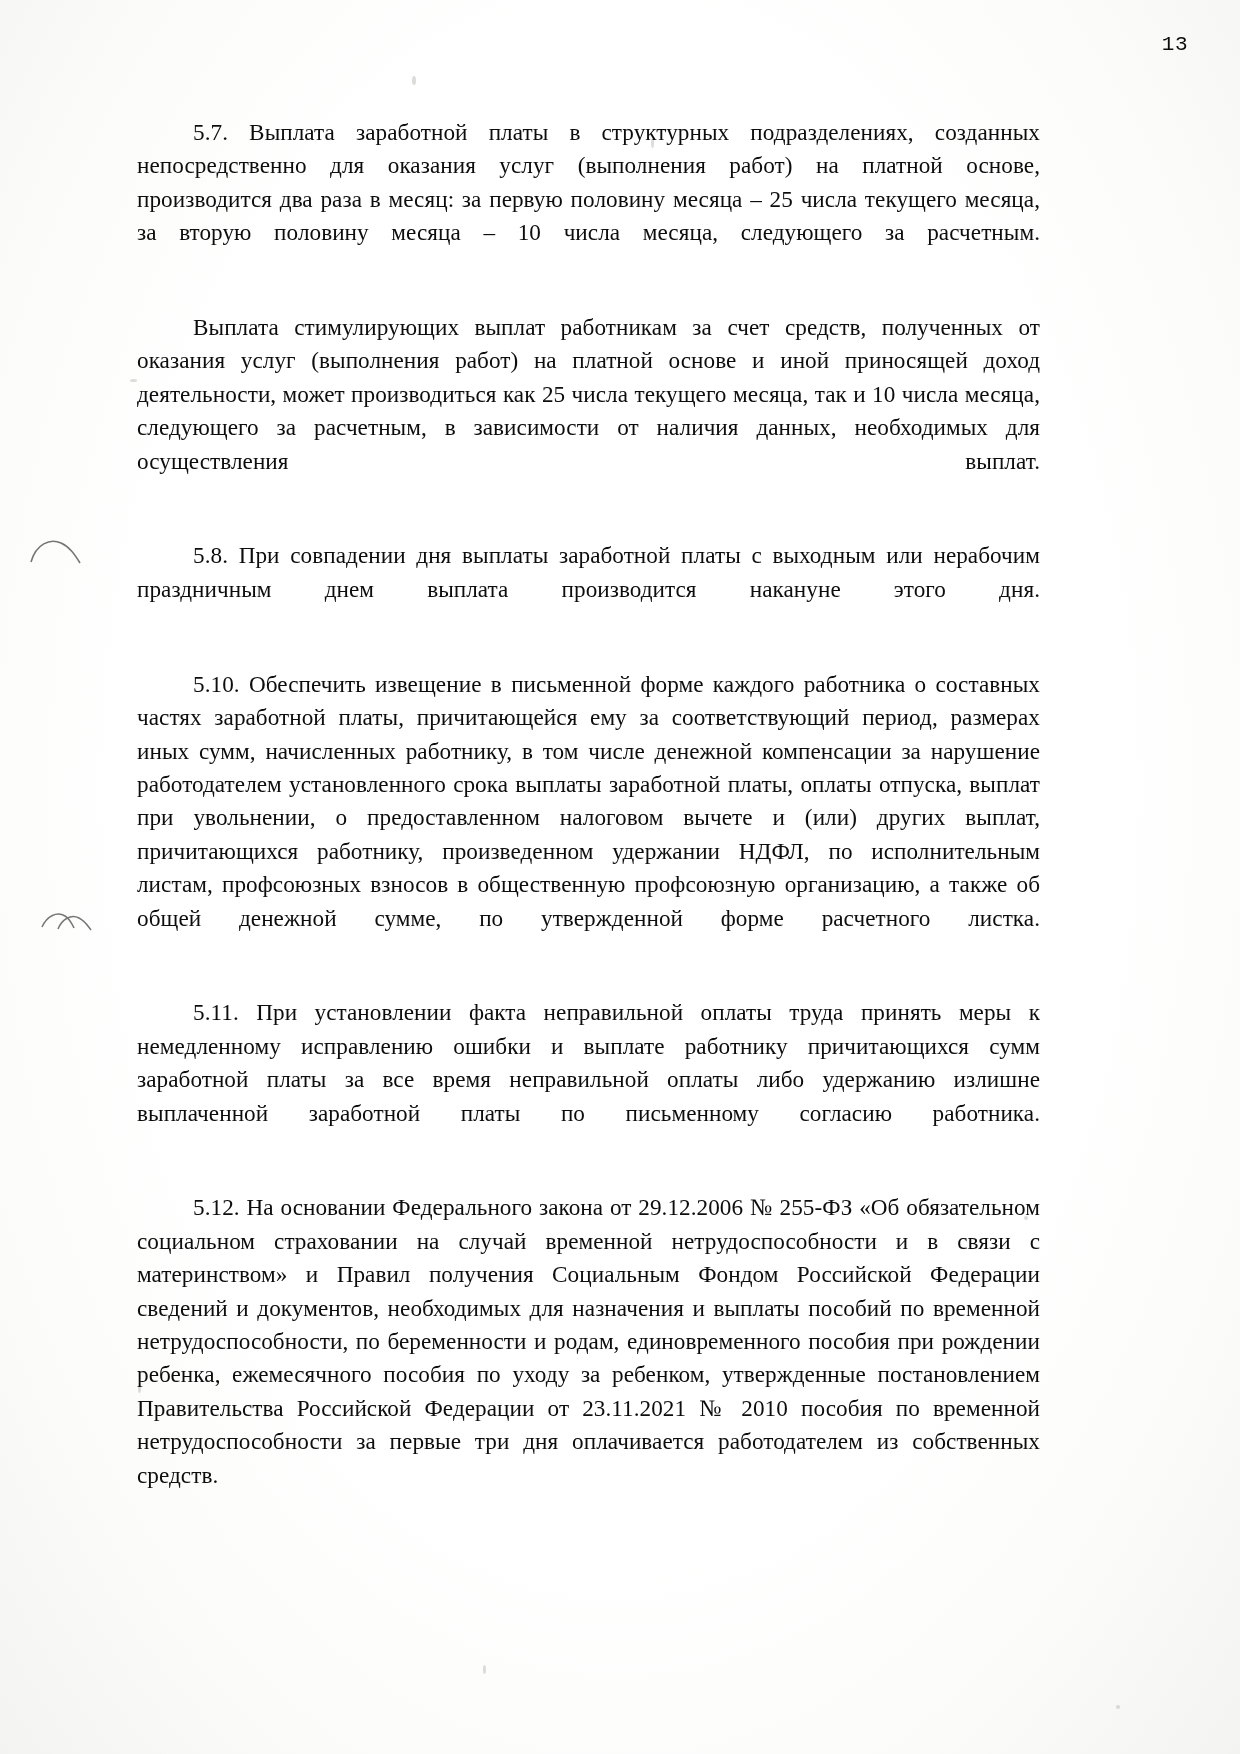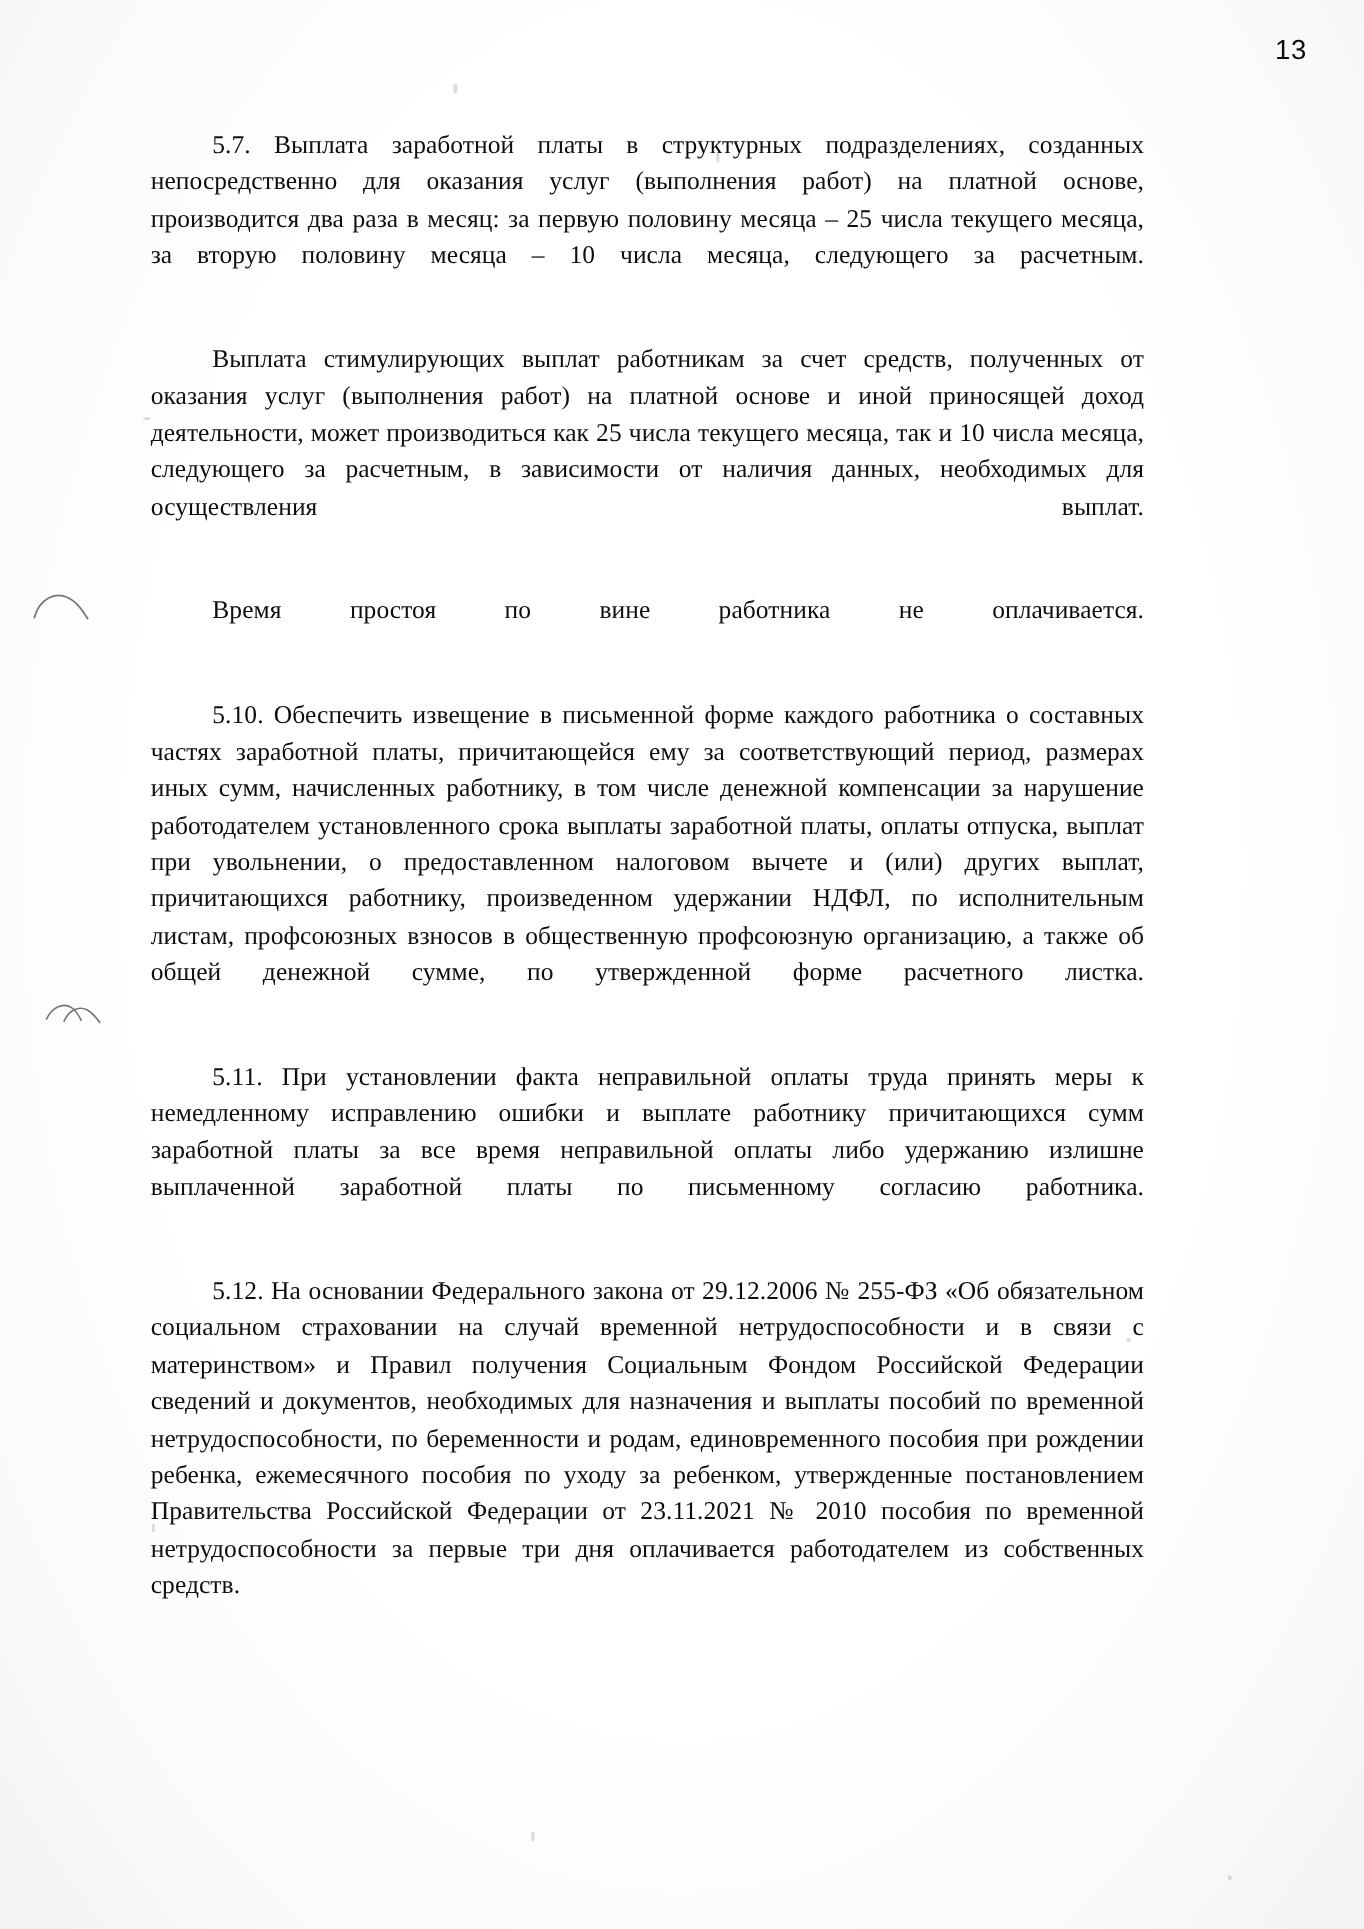--- a/index.html
+++ b/index.html
@@ -22,24 +22,24 @@
     position: absolute;
     inset: 0;
     background:
       radial-gradient(ellipse at 50% 45%, #ffffff 55%, #fbfbfa 78%, #f3f3f1 100%);
   }
 
   .page-number {
     position: absolute;
     top: 34px;
     right: 52px;
-    font-size: 25px;
+    font-size: 21px;
     line-height: 1;
     letter-spacing: 0.5px;
-    font-family: Liberation Sans, sans-serif;
+    font-family: Liberation Mono, monospace;
   }
 
   .body-text {
     position: absolute;
     left: 137px;
     top: 88px;
     width: 903px;
   }
 
   p.para {
@@ -106,24 +106,24 @@
   <div class="speck" style="left:483px; top:1665px; width:3px; height:9px;"></div>
   <div class="speck" style="left:1116px; top:1705px; width:4px; height:4px;"></div>
 
   <div class="body-text">
 
 
     <p class="para indent">5.7. Выплата заработной платы в структурных подразделениях, созданных непосредственно для оказания услуг (выполнения работ) на платной основе, производится два раза в месяц: за первую половину месяца – 25 числа текущего месяца, за вторую половину месяца – 10 числа месяца, следующего за расчетным.</p>
 
     <p class="para indent">Выплата стимулирующих выплат работникам за счет средств, полученных от оказания услуг (выполнения работ) на платной основе и иной приносящей доход деятельности, может производиться как 25 числа текущего месяца, так и 10 числа месяца, следующего за расчетным, в зависимости от наличия данных, необходимых для осуществления выплат.</p>
 
+    <p class="para indent">5.8. При совпадении дня выплаты заработной платы с выходным или нерабочим праздничным днем выплата производится накануне этого дня.</p>
 
 
 
-    <p class="para indent">Время простоя по вине работника не оплачивается.</p>
 
 
 
     <p class="para indent">5.10. Обеспечить извещение в письменной форме каждого работника о составных частях заработной платы, причитающейся ему за соответствующий период, размерах иных сумм, начисленных работнику, в том числе денежной компенсации за нарушение работодателем установленного срока выплаты заработной платы, оплаты отпуска, выплат при увольнении, о предоставленном налоговом вычете и (или) других выплат, причитающихся работнику, произведенном удержании НДФЛ, по исполнительным листам, профсоюзных взносов в общественную профсоюзную организацию, а также об общей денежной сумме, по утвержденной форме расчетного листка.</p>
 
     <p class="para indent">5.11. При установлении факта неправильной оплаты труда принять меры к немедленному исправлению ошибки и выплате работнику причитающихся сумм заработной платы за все время неправильной оплаты либо удержанию излишне выплаченной заработной платы по письменному согласию работника.</p>
 
     <p class="para indent">5.12. На основании Федерального закона от 29.12.2006 № 255-ФЗ «Об обязательном социальном страховании на случай временной нетрудоспособности и в связи с материнством» и Правил получения Социальным Фондом Российской Федерации сведений и документов, необходимых для назначения и выплаты пособий по временной нетрудоспособности, по беременности и родам, единовременного пособия при рождении ребенка, ежемесячного пособия по уходу за ребенком, утвержденные постановлением Правительства Российской Федерации от 23.11.2021 № 2010 пособия по временной нетрудоспособности за первые три дня оплачивается работодателем из собственных средств.</p>
 
   </div>

